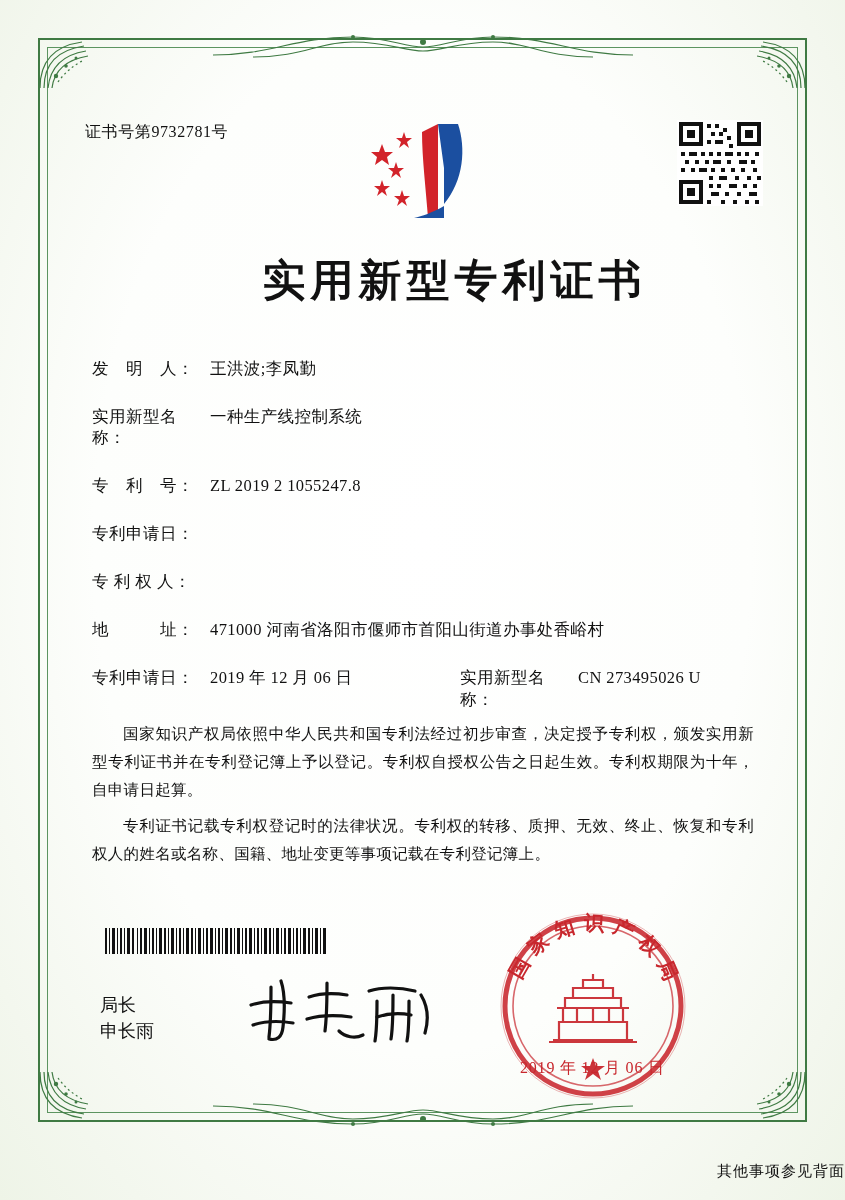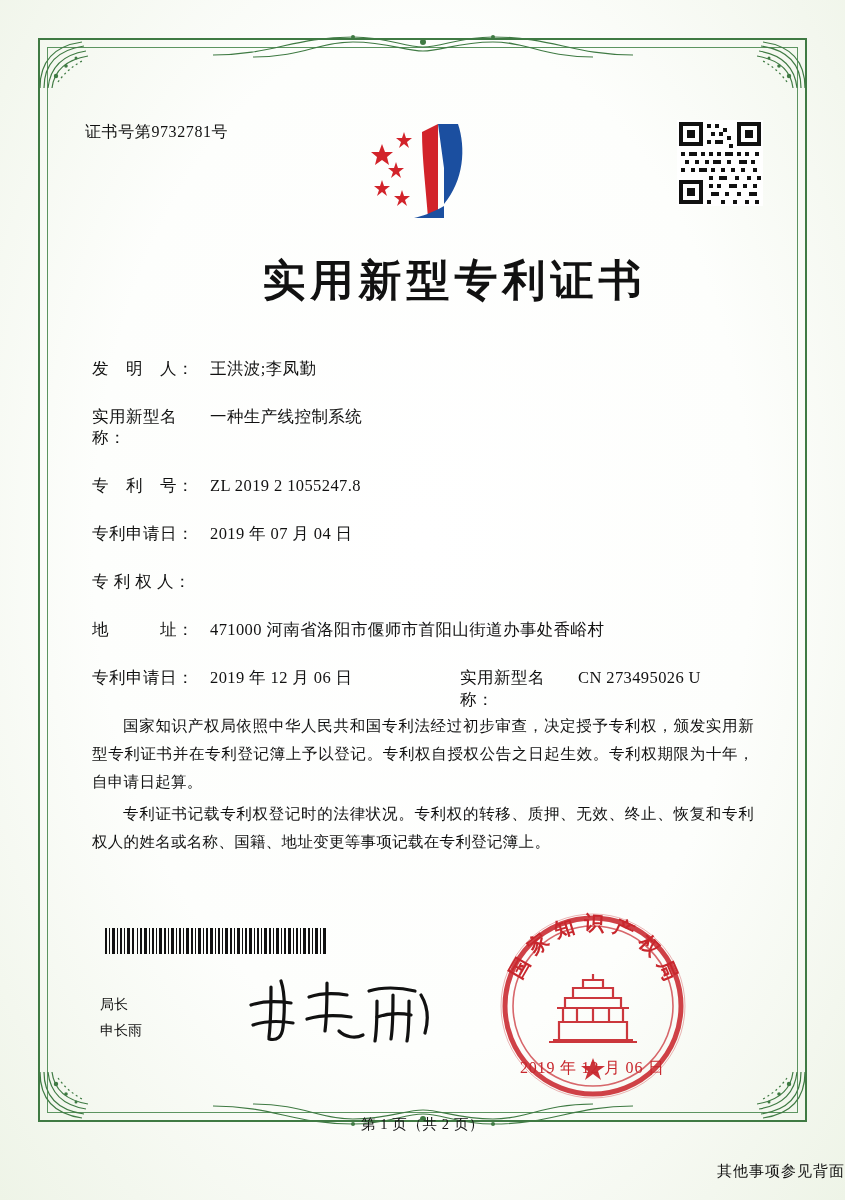--- a/index.html
+++ b/index.html
@@ -141,41 +141,41 @@
     position: absolute;
     left: 92px;
     top: 712px;
     width: 662px;
     font-size: 15.5px;
     line-height: 28px;
     color: #111;
     text-align: justify;
   }
   .paragraphs p {
-    margin: 0 0 4px 0;
+    margin: 8px 0 4px 0;
     text-indent: 2em;
     letter-spacing: 0.3px;
   }
 
   
   .barcode {
     position: absolute;
     left: 105px;
     top: 928px;
     width: 222px;
     height: 26px;
   }
   .barcode svg { width: 100%; height: 100%; display: block; }
 
   
   .sign-label {
     position: absolute;
     left: 100px;
     top: 992px;
-    font-size: 14px;
+    font-size: 18px;
     line-height: 26px;
     color: #111;
   }
   .signature {
     position: absolute;
     left: 243px;
     top: 975px;
     width: 200px;
     height: 76px;
   }
@@ -392,21 +392,20 @@
     <div class="field-row">
       <div class="field-label">实用新型名称：</div>
       <div class="field-value">一种生产线控制系统</div>
     </div>
     <div class="field-row">
       <div class="field-label">专　利　号：</div>
       <div class="field-value">ZL 2019 2 1055247.8</div>
     </div>
     <div class="field-row">
       <div class="field-label">专利申请日：</div>
-      <div class="field-value">2019 年 07 月 04 日</div>
     </div>
     <div class="field-row">
       <div class="field-label">专 利 权 人：</div>
     </div>
     <div class="field-row">
       <div class="field-label">地　　　址：</div>
       <div class="field-value">471000 河南省洛阳市偃师市首阳山街道办事处香峪村</div>
     </div>
     <div class="field-row dual">
       <div class="field-label">专利申请日：</div>
@@ -532,16 +531,15 @@
       </g>
       <g fill="#c8272d" opacity="0.95">
         <polygon points="98,150 101,158 110,158 103,163 106,172 98,166 90,172 93,163 86,158 95,158"></polygon>
       </g>
       <circle cx="98" cy="98" r="92" fill="none" stroke="#c8272d" stroke-width="1" opacity="0.35"></circle>
     </svg>
   </div>
 
   <div class="seal-date">2019 年 12 月 06 日</div>
 
-  <div class="page-num">第 1 页（共 2 页）</div>
   <div class="footer-note">其他事项参见背面</div>
 
 </div>
 
 </body></html>

